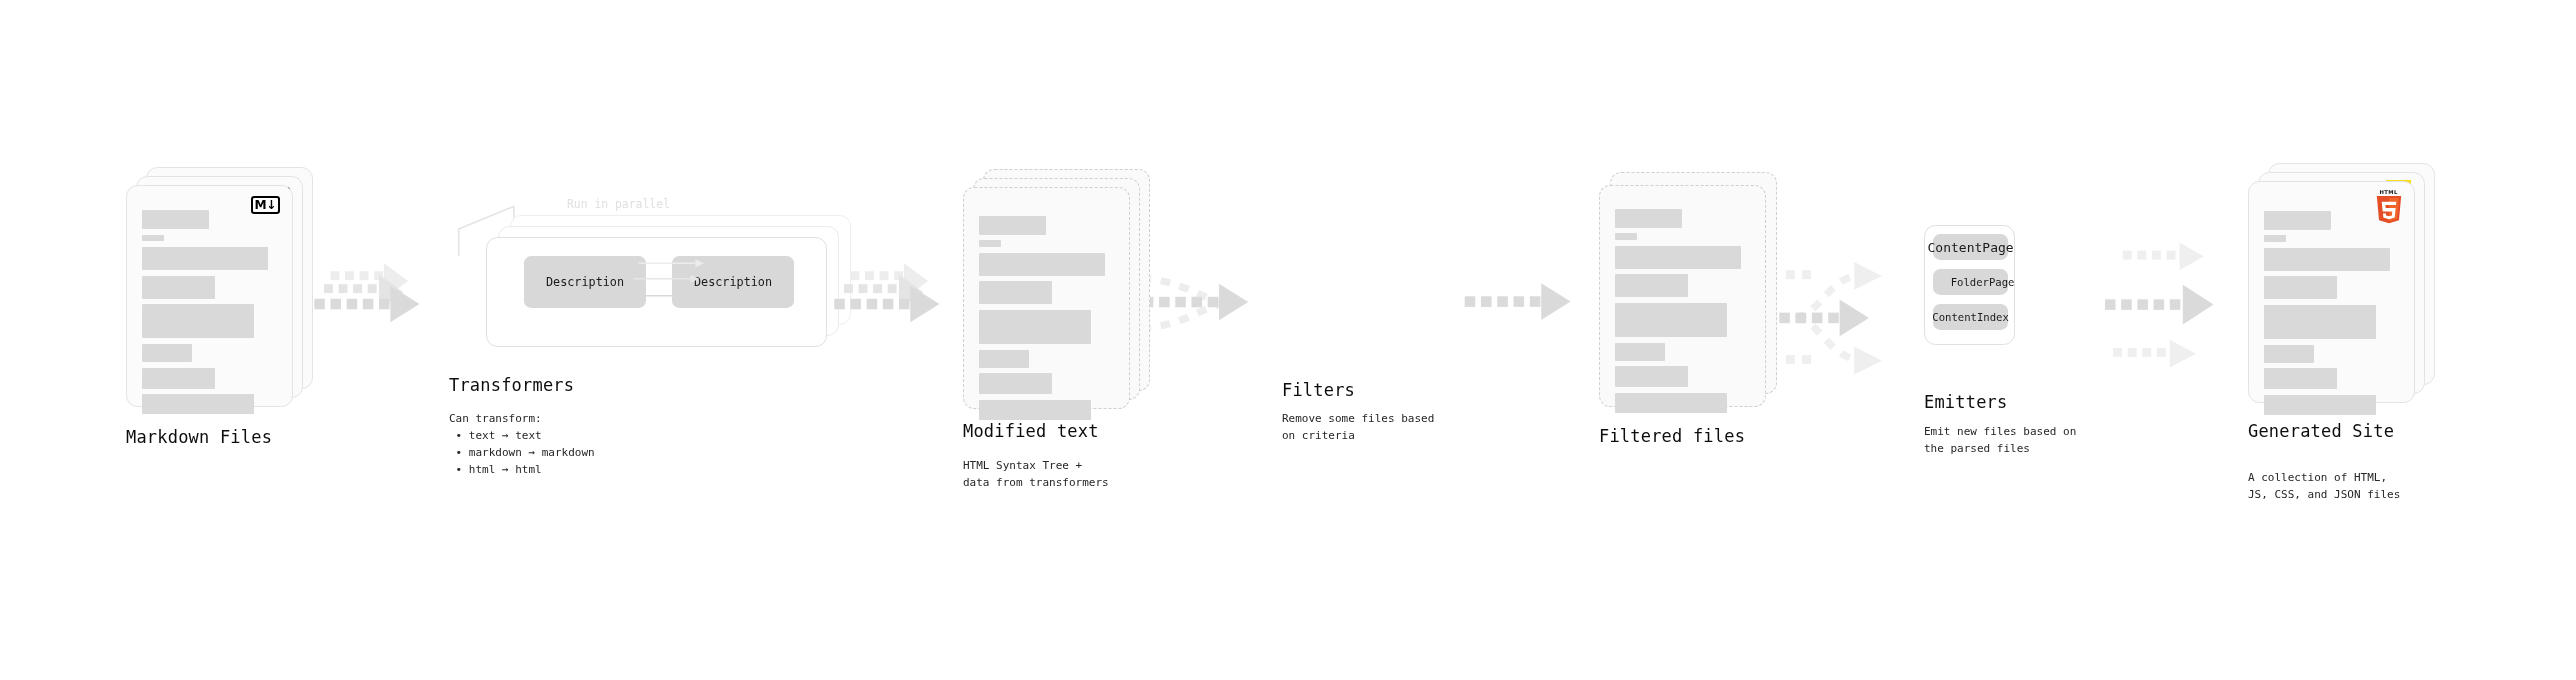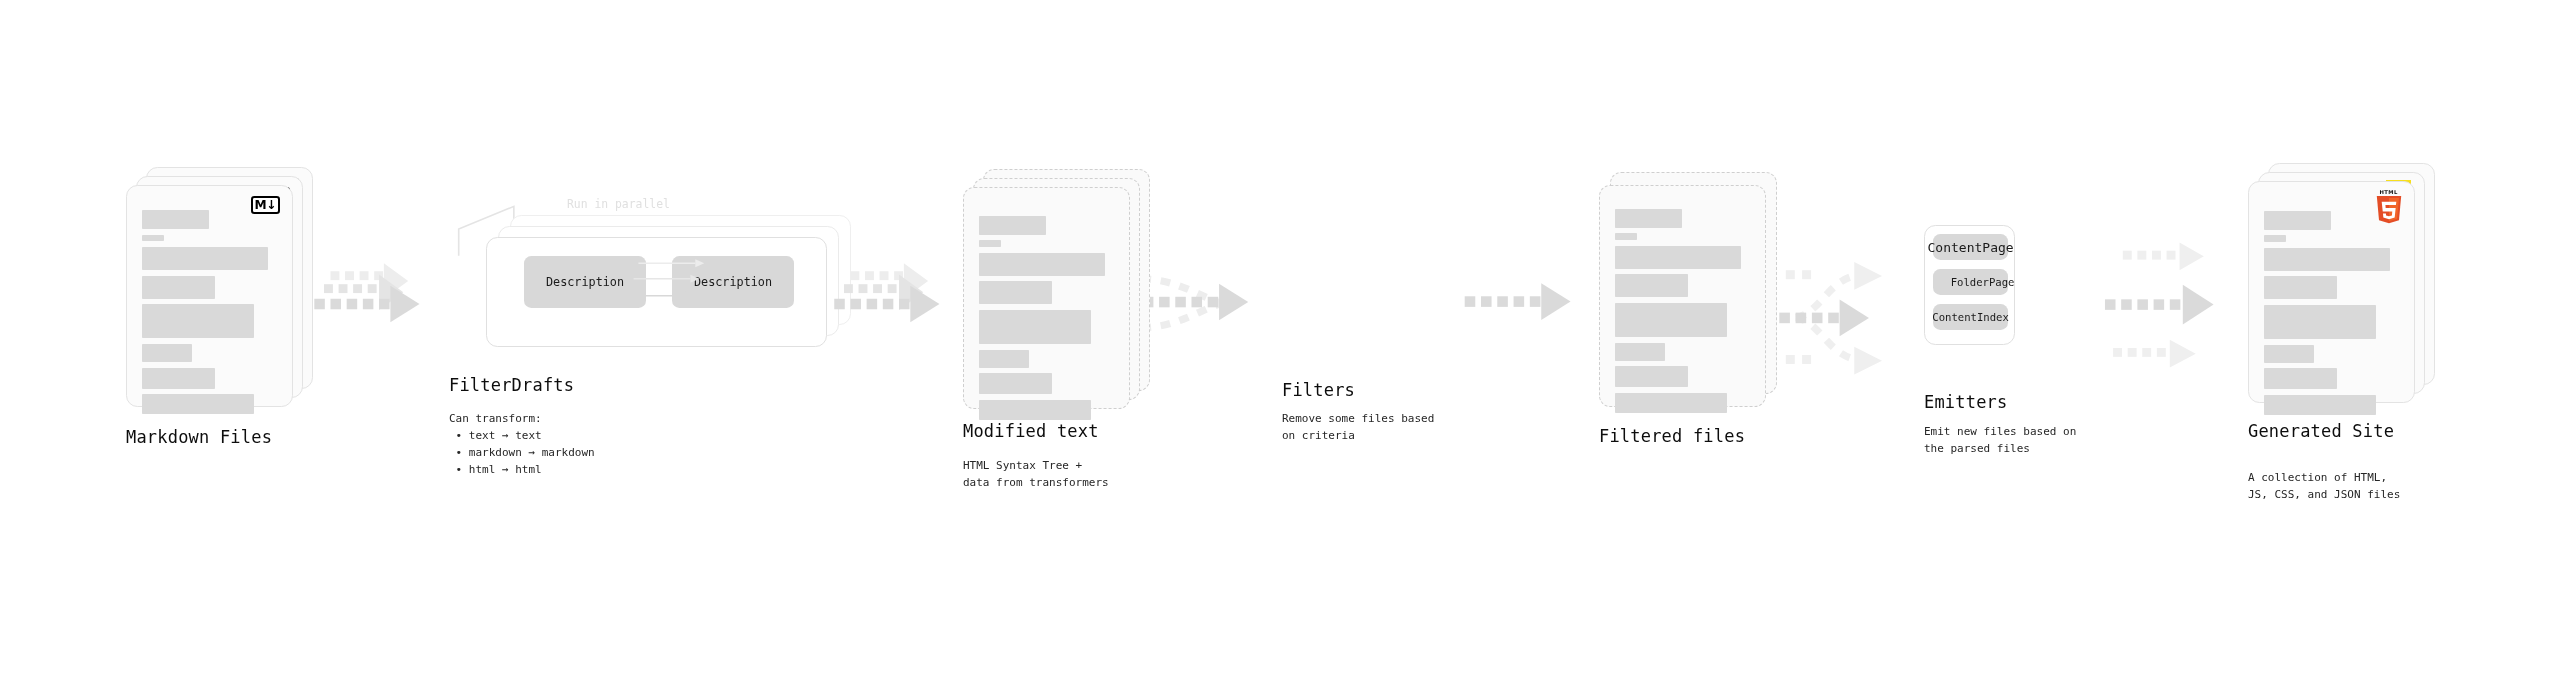--- a/index.html
+++ b/index.html
@@ -199,21 +199,21 @@
         <line x1="14" y1="23" x2="84" y2="23"></line>
       </g>
       <polygon points="84,18 95,23 84,28" fill="#e6e6e6"></polygon>
       <g stroke="#d8d8d8" stroke-width="2" fill="none">
         <line x1="6" y1="44" x2="78" y2="44"></line>
       </g>
       <polygon points="78,39 90,44 78,49" fill="#d8d8d8"></polygon>
     </svg>
   </div>
 
-  <div class="title" style="left:449px; top:375px;">FilterDrafts</div>
+  <div class="title" style="left:449px; top:375px;">Transformers</div>
   <div class="sub" style="left:449px; top:410px;">Can transform:
  • text → text
  • markdown → markdown
  • html → html</div>
 
   <svg class="stage" style="left:829px; top:268px;" width="106" height="89" viewBox="0 0 130 110">
     <g fill="#ededed">
       <rect x="26" y="4" width="11" height="11"></rect>
         <rect x="44" y="4" width="11" height="11"></rect>
       <rect x="62" y="4" width="11" height="11"></rect>

